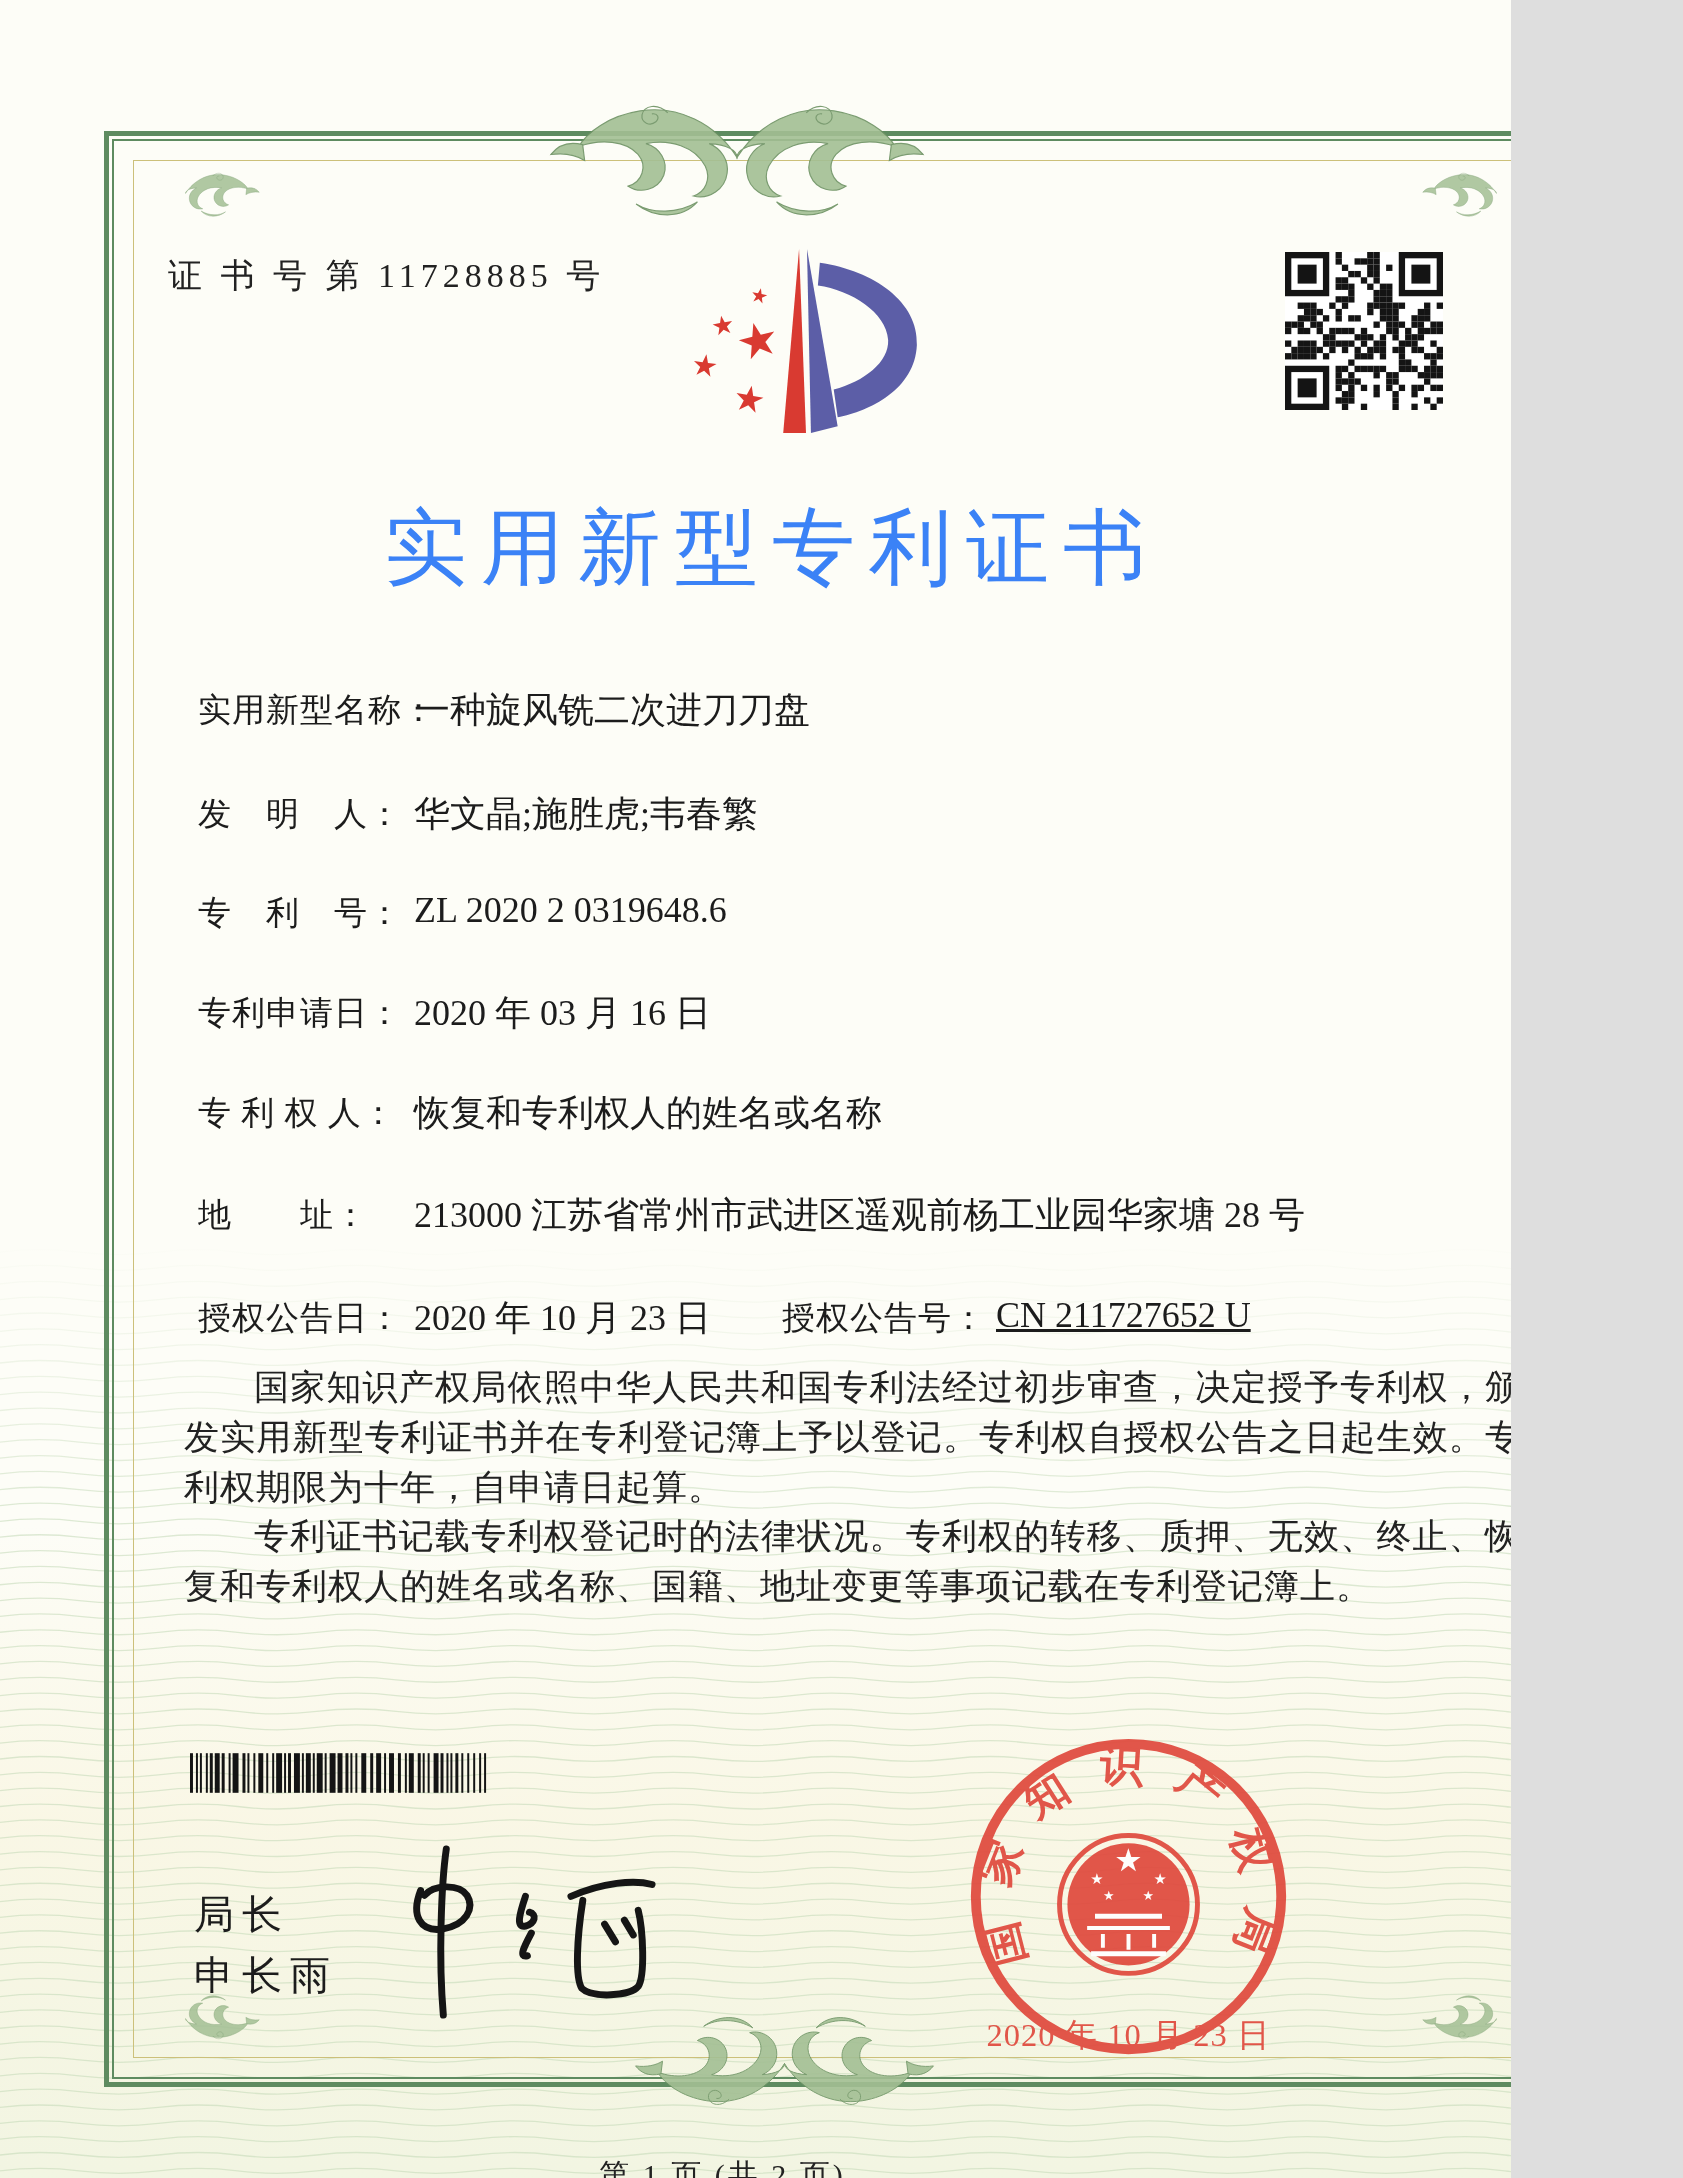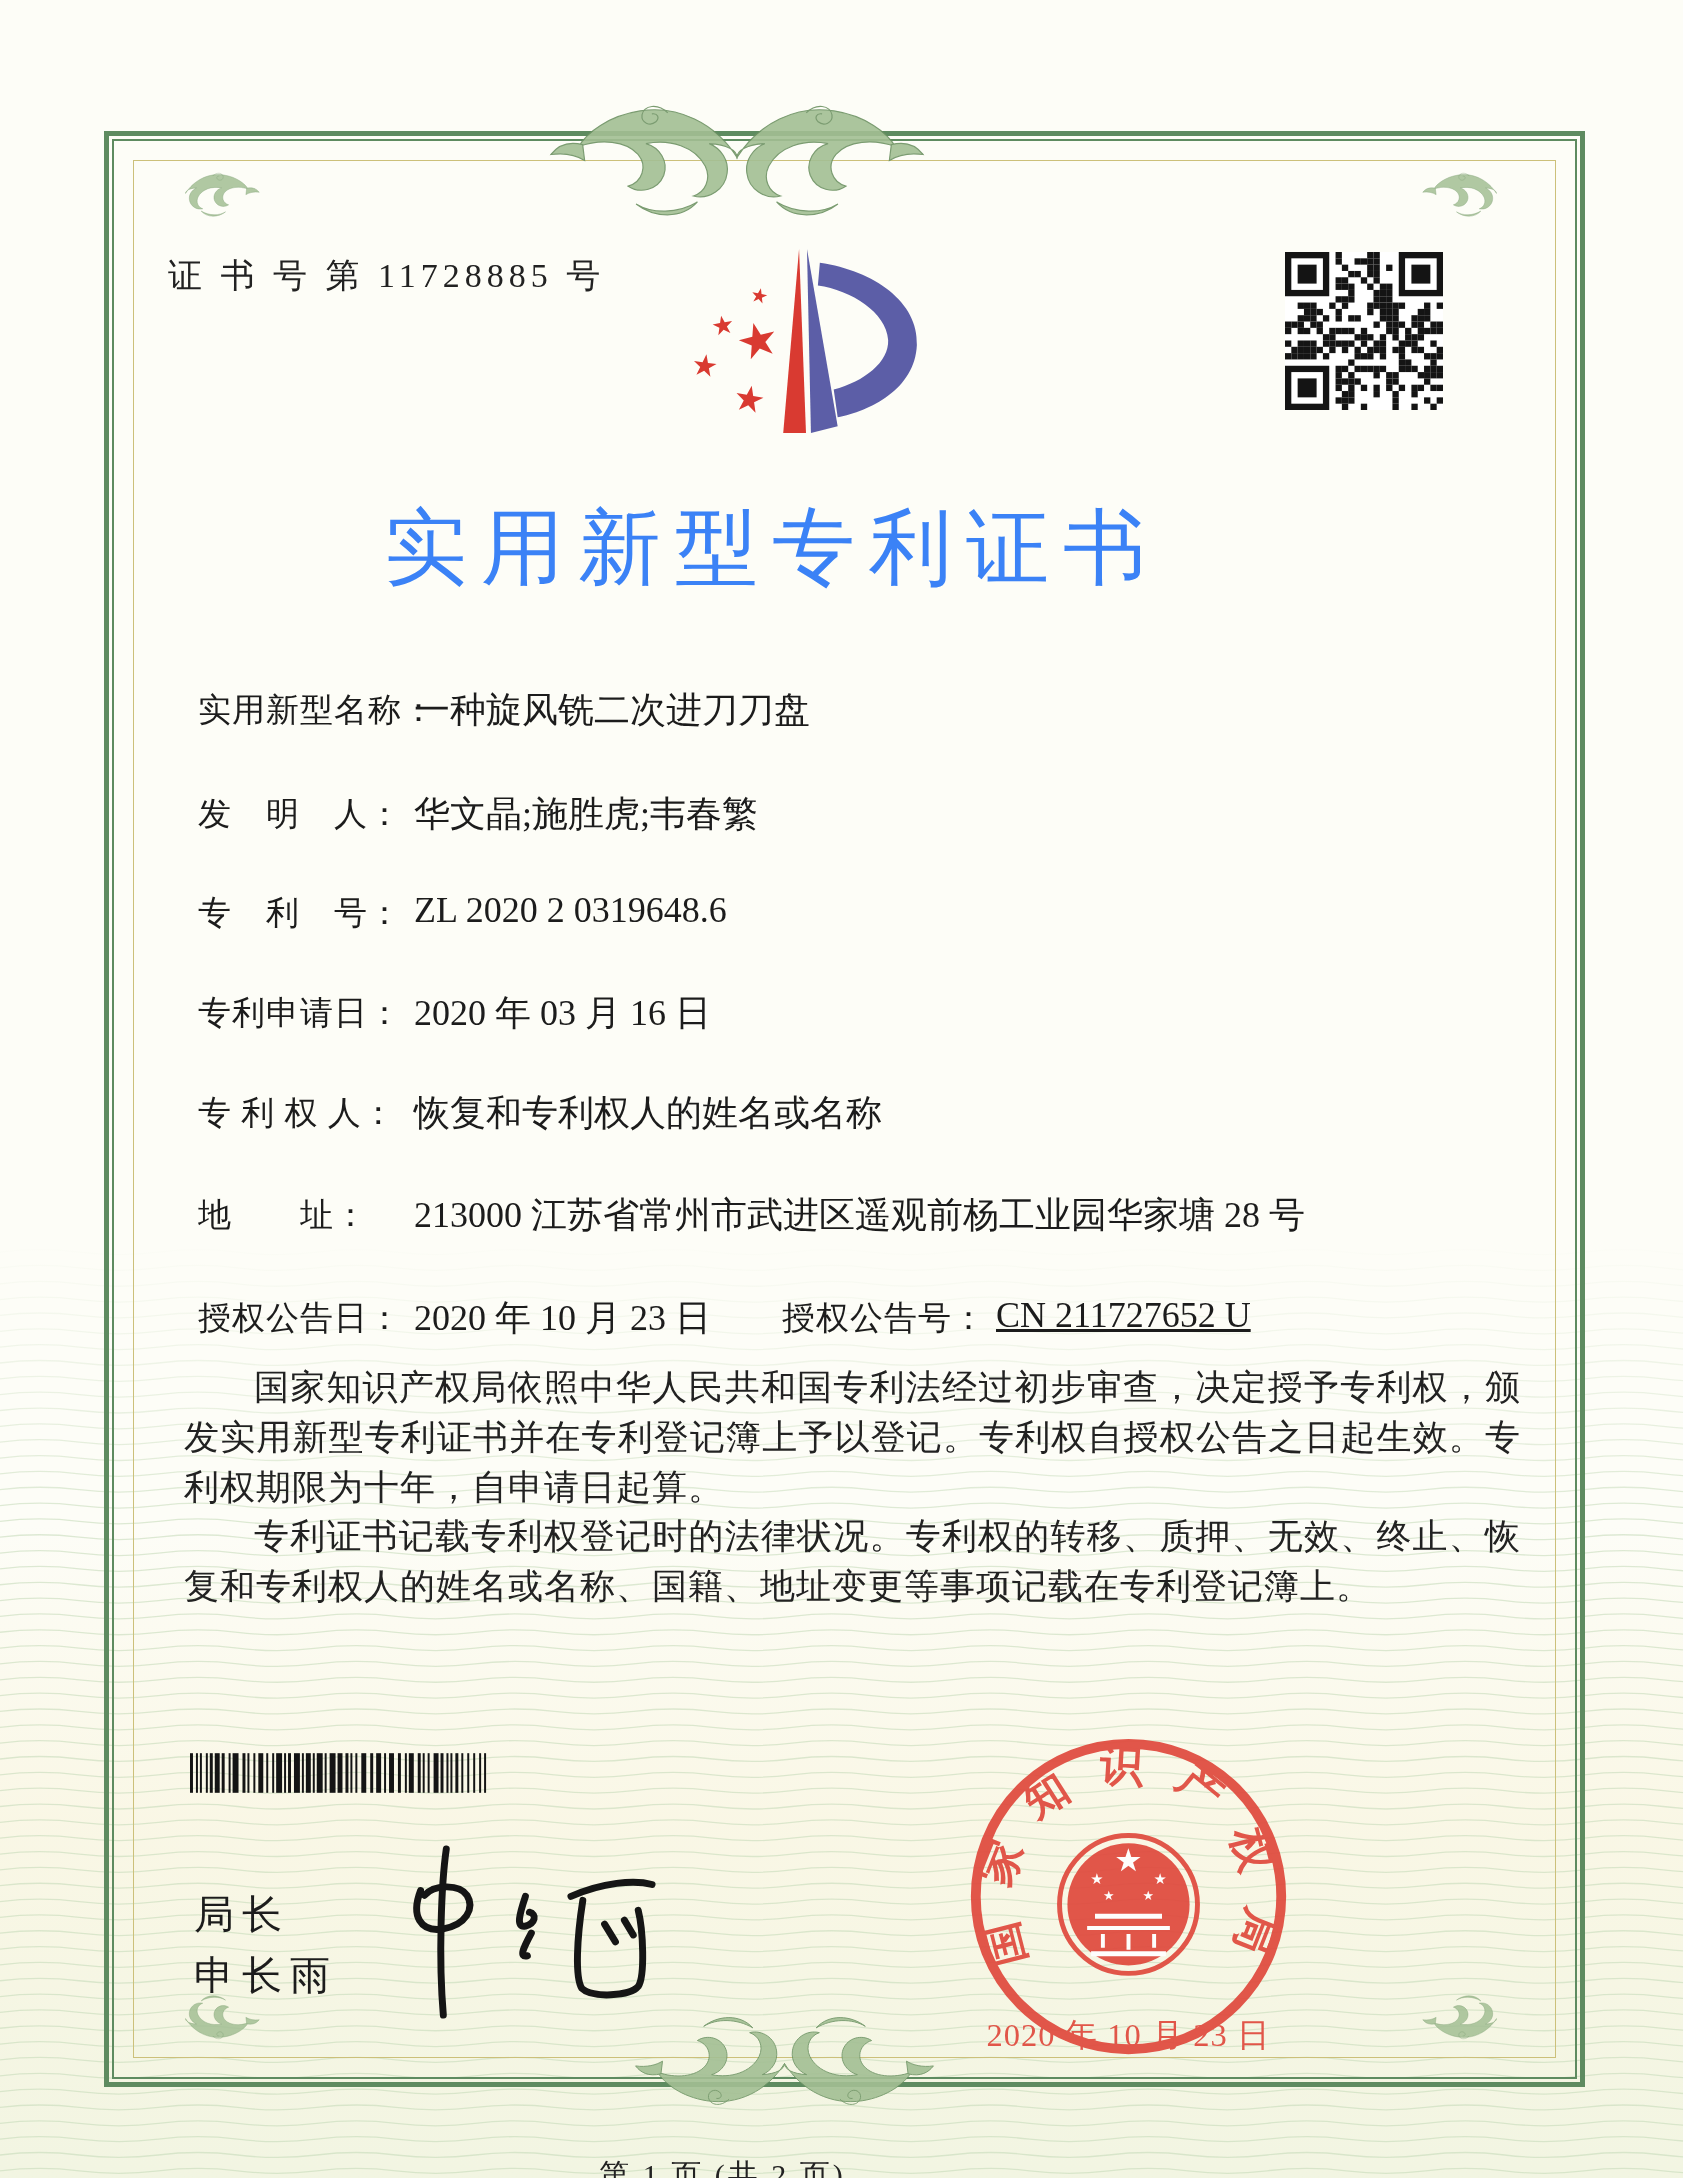--- a/index.html
+++ b/index.html
@@ -1,16 +1,16 @@
 <!DOCTYPE html>
 <html><head>
 <meta charset="utf-8">
 <style>
   html,body{margin:0;padding:0;background:#dedede;}
-  .page{position:relative;width:1683px;height:2178px;background:#fdfdf7;overflow:hidden;
+  .page{position:relative;width:1511px;height:2178px;background:#fdfdf7;overflow:hidden;
         font-family:"Liberation Serif","DejaVu Serif",serif;color:#1c1c1c;}
   .abs{position:absolute;}
   
   .tint{left:0;top:1525px;width:1683px;height:653px;
         background:linear-gradient(180deg,rgba(246,242,214,0) 0%,rgba(246,241,212,.50) 45%,rgba(235,240,213,.62) 100%);}
   .waves{left:0;top:1238px;width:1683px;height:941px;}
   .fade{left:0;top:1238px;width:1683px;height:277px;
         background:linear-gradient(180deg,#fdfdf7 0%,rgba(253,253,247,0) 100%);}
   
   .frame{left:104px;top:131px;width:1471px;height:1946px;border:5px solid #5e8b60;}

